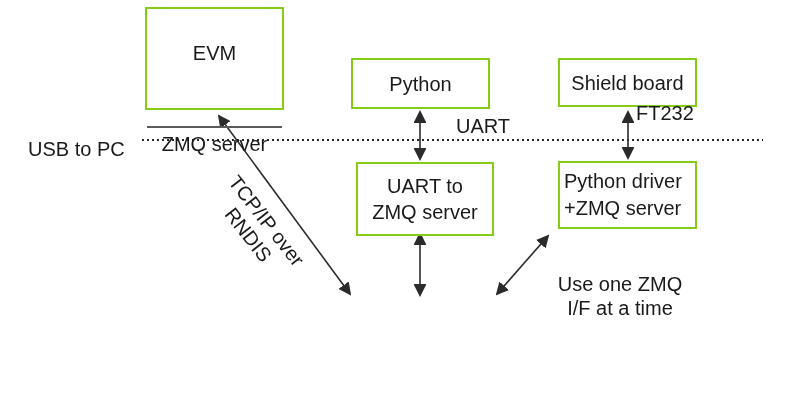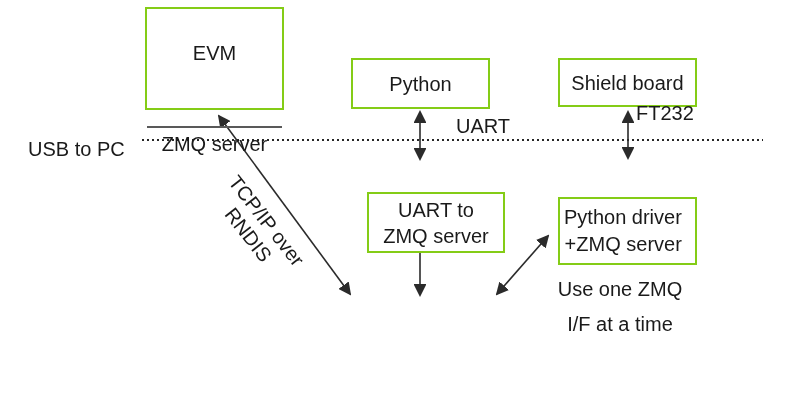--- a/index.html
+++ b/index.html
@@ -51,44 +51,43 @@
   .evm-sub {
     height: 34px;
     box-sizing: border-box;
     border-top: 2px solid #595959;
     display: flex;
     align-items: center;
     justify-content: center;
   }
   .box-arduino { left: 351px; top: 58px; width: 139px; height: 51px; }
   .box-shield  { left: 558px; top: 58px; width: 139px; height: 49px; }
-  .box-uartzmq { left: 367px; top: 162px; width: 138px; height: 61px; margin-top: 30px; }
+  .box-uartzmq { left: 356px; top: 162px; width: 138px; height: 74px; }
   .box-python  {
     left: 558px; top: 161px; width: 139px; height: 68px;
     justify-content: flex-start;
-    text-align: right;
+    text-align: left;
     padding-left: 4px;
     line-height: 27px;
-    margin-top: 36px;
   }
   .box-gui     { left: 353px; top: 299px; width: 137px; height: 103px; line-height: 26px; }
 
   .float-label {
     position: absolute;
     font-size: 20px;
     line-height: 22px;
     white-space: pre-line;
   }
   .lbl-usb   { left: 28px;  top: 130px; margin-top: 8px; }
   .lbl-uart  { left: 432px; top: 115px; margin-left: 24px; }
   .lbl-ft232 { left: 636px; top: 102px; }
   .lbl-note  {
     left: 535px; top: 272px; width: 170px;
     text-align: center;
-    line-height: 35px;
+    line-height: 24px;
   }
   .tcp-anchor {
     position: absolute;
     left: 257px; top: 228px;
     width: 0; height: 0;
   }
   .tcp-label {
     position: absolute;
     transform: translate(-50%, -50%) rotate(52deg);
     font-size: 20px;

